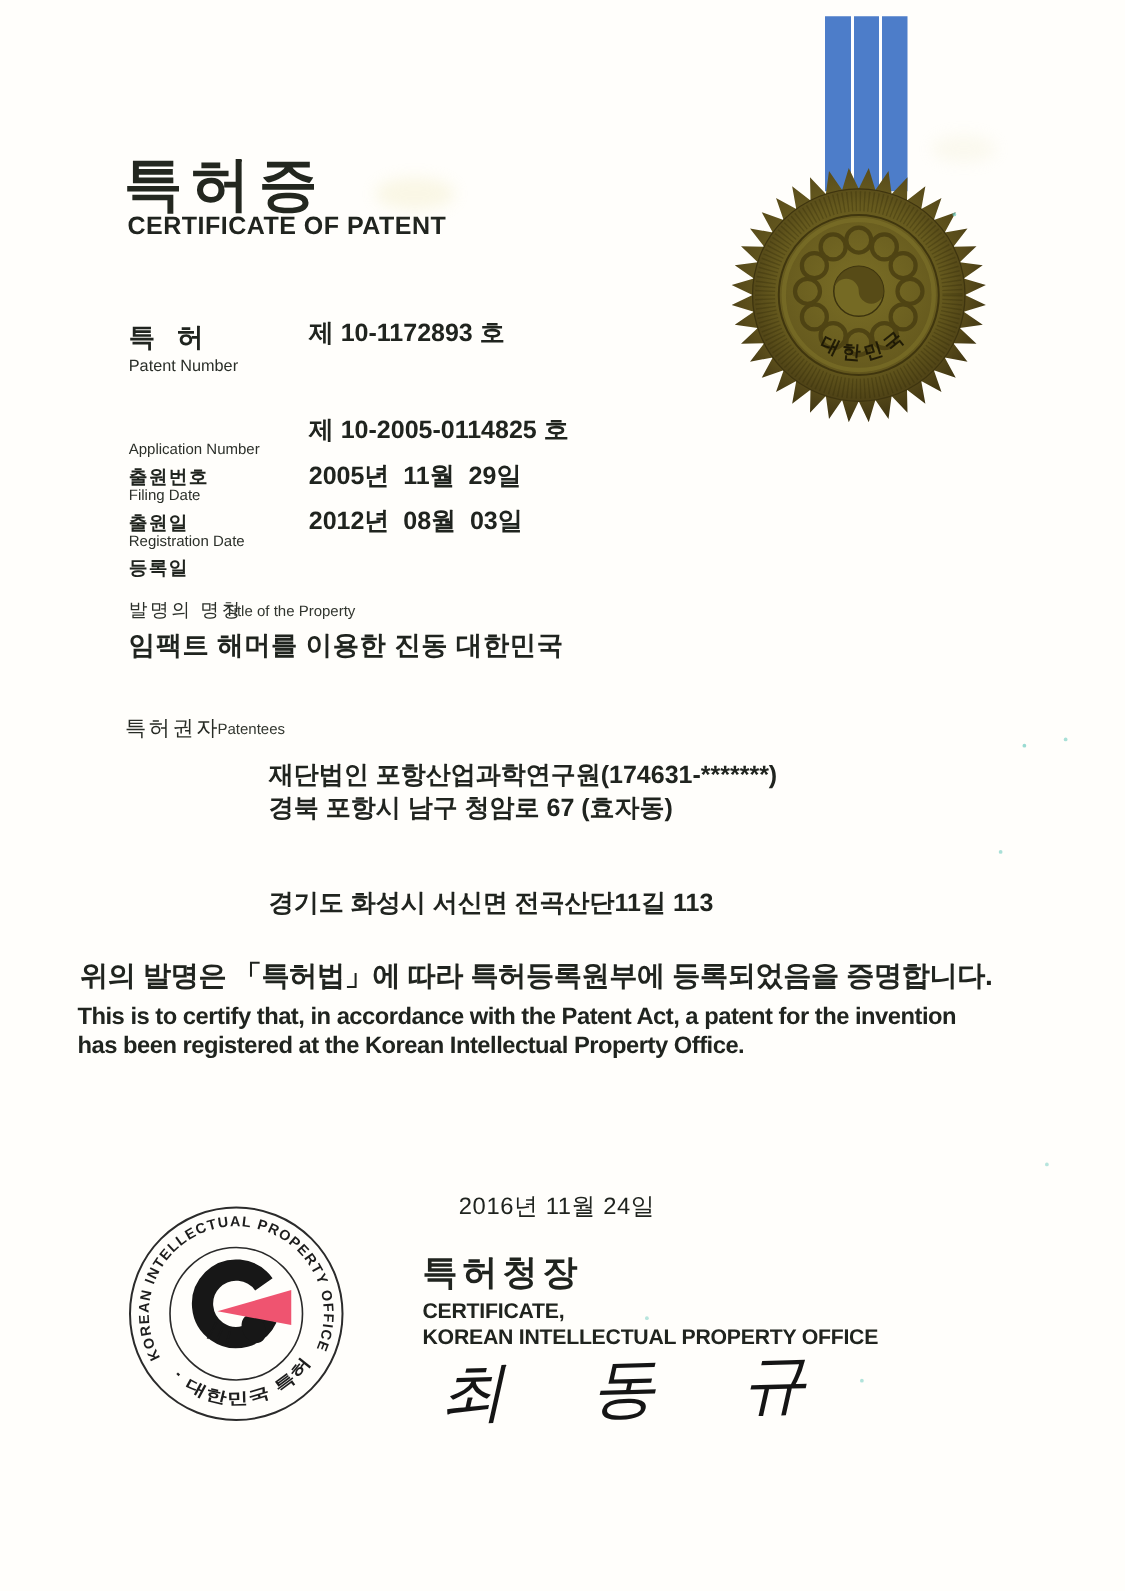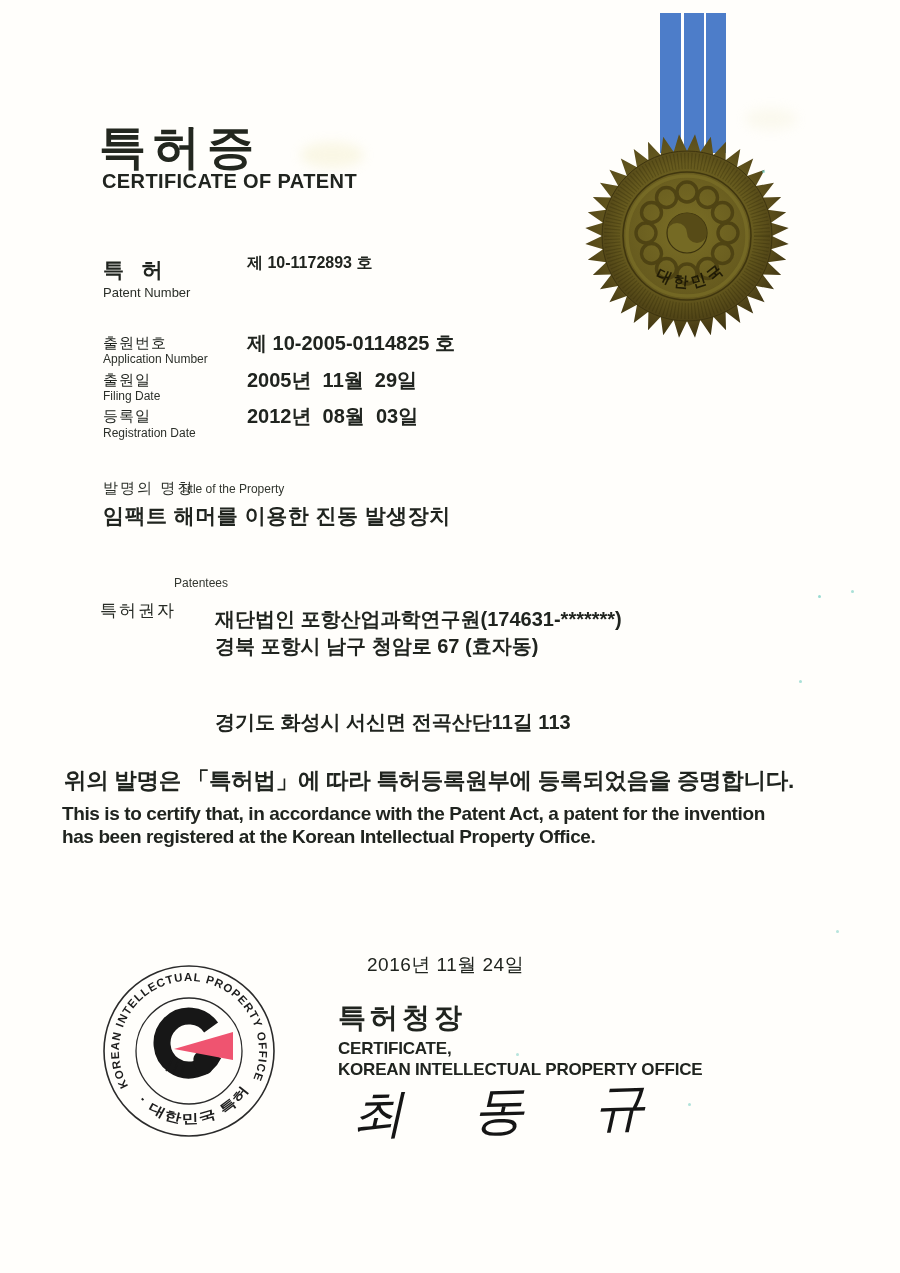--- a/index.html
+++ b/index.html
@@ -8,30 +8,30 @@
     font-family:"Liberation Sans","DejaVu Sans",sans-serif;color:#20241f;
     overflow:hidden;margin:0 auto;
   }
   .abs{position:absolute;white-space:pre;}
   
   .title-ko{left:99px;top:116px;font-size:47px;font-weight:bold;letter-spacing:7px;color:#23271f;}
   .title-en{left:102px;top:170px;font-size:20px;font-weight:bold;letter-spacing:.4px;}
   
   .lbl-ko-lg{left:103px;top:256px;font-size:21px;font-weight:bold;letter-spacing:6px;}
   .sub-en{font-size:13px;color:#2a2e28;}
-  .val-lg{left:247px;top:253px;font-size:16px;font-weight:bold;}
-  .lbl-ko-sm{font-size:15px;font-weight:normal;letter-spacing:1px;}
+  .val-lg{left:247px;top:253px;font-size:20px;font-weight:bold;}
+  .lbl-ko-sm{font-size:15px;font-weight:bold;letter-spacing:1px;margin-top:38px;}
   .sub-en-sm{font-size:12px;color:#2c302a;}
   .val-md{font-size:20px;font-weight:bold;}
   
   .inv-lbl{left:103px;top:479px;font-size:15px;color:#2b2f29;letter-spacing:2px;}
   .inv-sub{left:180px;top:482px;font-size:12px;color:#32362f;}
   .inv-title{left:103px;top:502px;font-size:21px;font-weight:bold;letter-spacing:.5px;}
   
-  .pat-lbl{left:100px;top:571px;font-size:17px;letter-spacing:2px;color:#272b25;margin-top:28px;}
+  .pat-lbl{left:100px;top:571px;font-size:17px;letter-spacing:2px;color:#272b25;}
   .pat-sub{left:174px;top:576px;font-size:12px;color:#32362f;}
   .pat-name{font-size:20px;font-weight:bold;text-align:right;}
   .pat-addr{font-size:20px;font-weight:bold;}
   
   .st-ko{left:64px;top:765px;font-size:22.5px;font-weight:bold;letter-spacing:-.3px;}
   .st-en{font-size:19px;font-weight:bold;letter-spacing:-.4px;}
   
   .iss-date{left:339px;top:952px;font-size:19px;letter-spacing:.5px;margin-left:28px;}
   .comm-ko{left:338px;top:999px;font-size:28px;font-weight:bold;letter-spacing:4px;}
   .comm-en1{left:338px;top:1039px;font-size:17px;font-weight:bold;letter-spacing:-.2px;}
@@ -117,21 +117,21 @@
   <div class="abs lbl-ko-sm" style="left:103px;top:371px;">출원일</div>
   <div class="abs sub-en-sm" style="left:103px;top:389px;">Filing Date</div>
   <div class="abs val-md" style="left:247px;top:367px;">2005년  11월  29일</div>
 
   <div class="abs lbl-ko-sm" style="left:103px;top:407px;">등록일</div>
   <div class="abs sub-en-sm" style="left:103px;top:426px;">Registration Date</div>
   <div class="abs val-md" style="left:247px;top:403px;">2012년  08월  03일</div>
 
   <div class="abs inv-lbl">발명의 명칭</div>
   <div class="abs inv-sub">Title of the Property</div>
-  <div class="abs inv-title">임팩트 해머를 이용한 진동 발생장치</div>
+  <div class="abs inv-title">임팩트 해머를 이용한 진동 대한민국</div>
 
   <div class="abs pat-lbl">특허권자</div>
   <div class="abs pat-sub">Patentees</div>
   <div class="abs pat-name" style="left:215px;top:606px;">재단법인 포항산업과학연구원(174631-*******)</div>
   <div class="abs pat-addr" style="left:215px;top:633px;">경북 포항시 남구 청암로 67 (효자동)</div>
   <div class="abs pat-addr" style="left:215px;top:709px;">경기도 화성시 서신면 전곡산단11길 113</div>
 
   <div class="abs st-ko">위의 발명은 「특허법」에 따라 특허등록원부에 등록되었음을 증명합니다.</div>
   <div class="abs st-en" style="left:62px;top:803px;">This is to certify that, in accordance with the Patent Act, a patent for the invention</div>
   <div class="abs st-en" style="left:62px;top:826px;">has been registered at the Korean Intellectual Property Office.</div>

